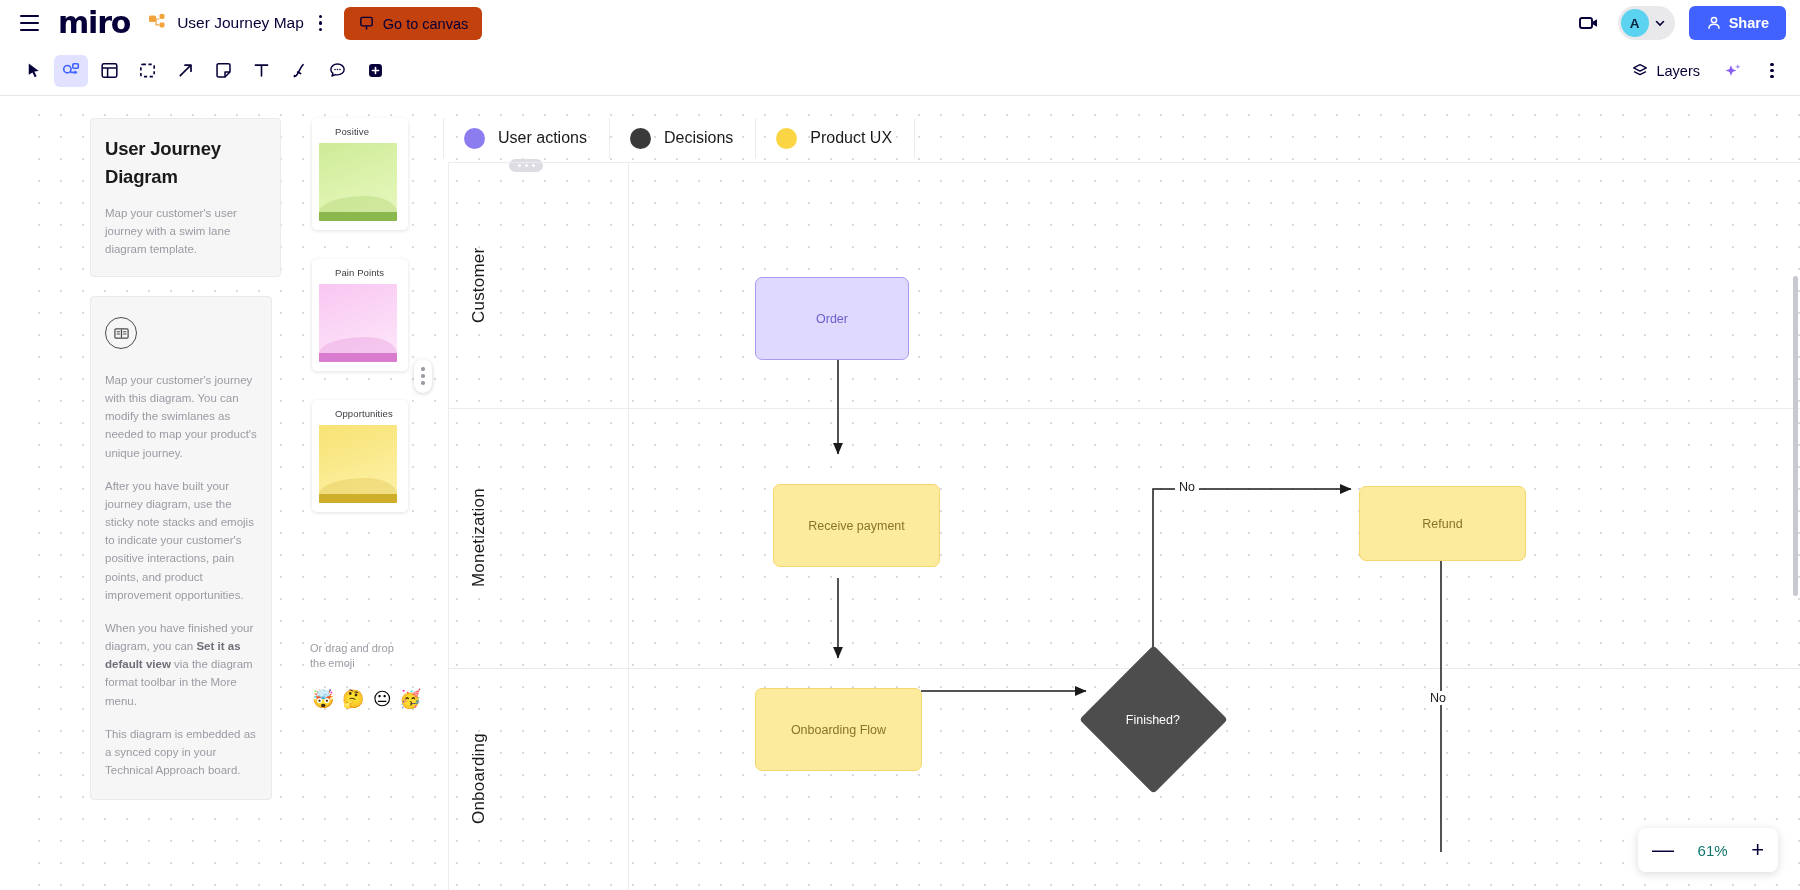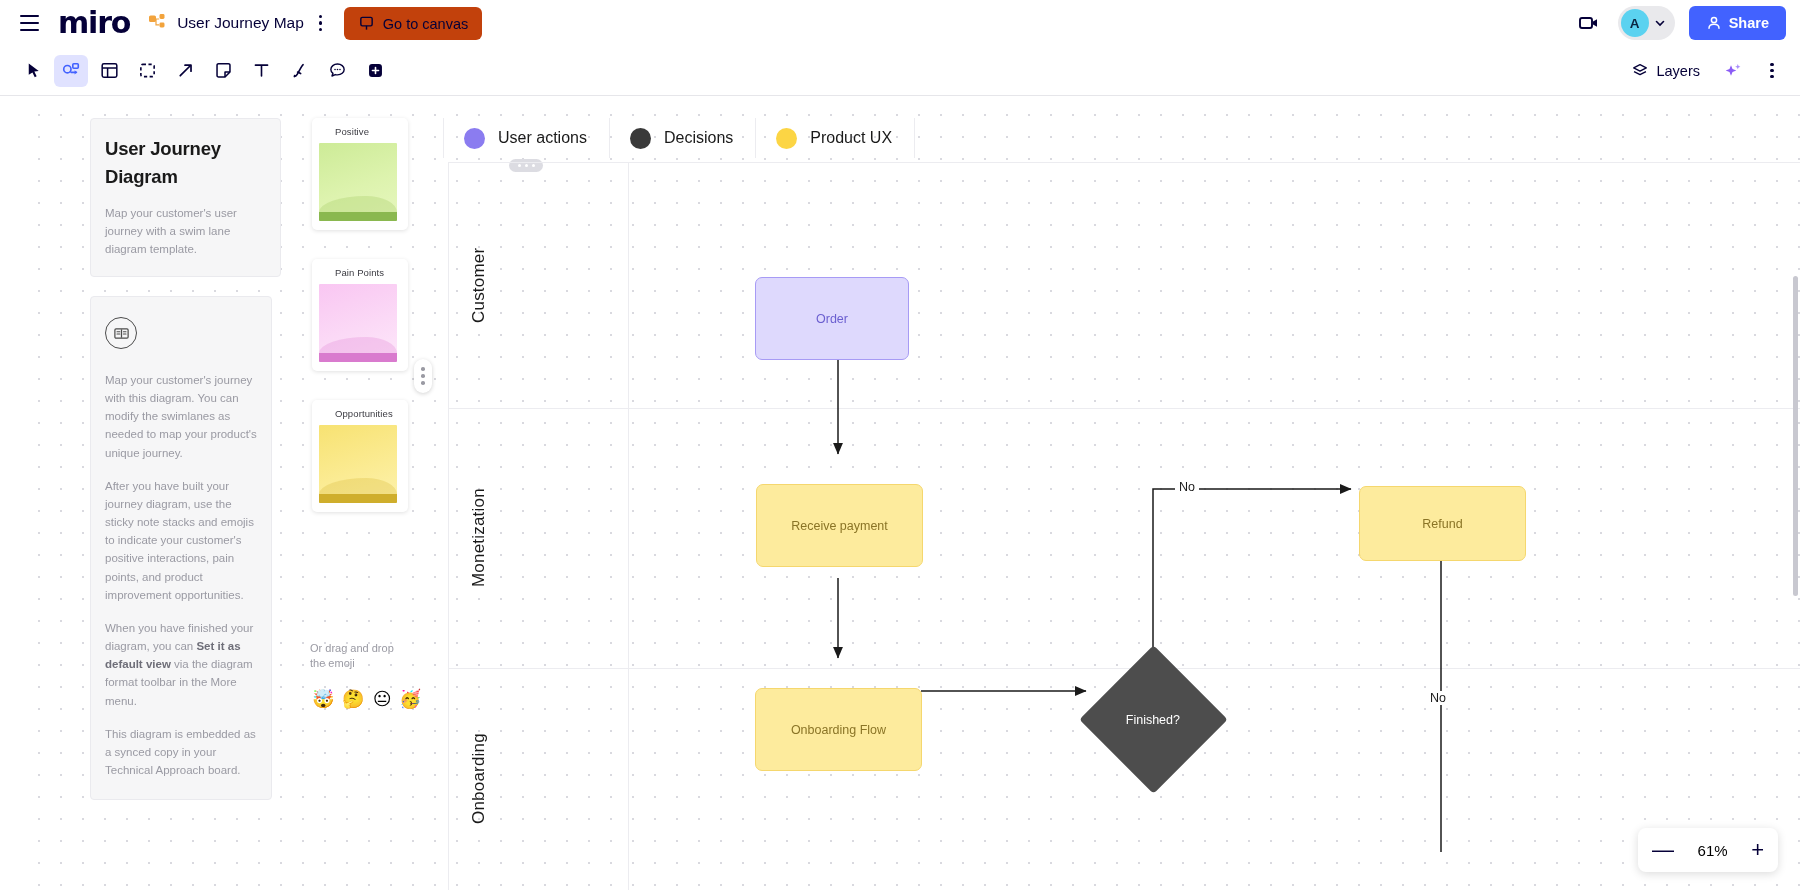--- a/index.html
+++ b/index.html
@@ -229,21 +229,21 @@
 
   
   .zoom-ctl {
     position: absolute; right: 22px; bottom: 18px;
     width: 140px; height: 44px; background: #ffffff;
     border-radius: 8px; box-shadow: 0 2px 10px rgba(0,0,0,.14);
     display: flex; align-items: center; justify-content: space-between;
     padding: 0 14px; z-index: 30;
   }
   .zoom-btn { font-size: 22px; color: #050038; cursor: pointer; line-height: 1; user-select:none; }
-  .zoom-val { font-size: 15px; color: #000000; }
+  .zoom-val { font-size: 15px; color: #0f766e; }
 
   
   .vscroll {
     position: absolute; right: 2px; top: 180px;
     width: 5px; height: 320px; background: #c8c8d0; border-radius: 3px;
     cursor: grab;
   }
   .left-edge-strip {
     position: absolute; left: 0; top: 0; width: 18px; height: 794px;
     background: #ffffff;
@@ -501,21 +501,21 @@
       <path d="M473,529 L638,529" stroke="#1a1a1a" stroke-width="1.5" fill="none" marker-end="url(#ah)"></path>
 
       <path d="M705,508 L705,327 L903,327" stroke="#1a1a1a" stroke-width="1.5" fill="none" marker-end="url(#ah)"></path>
 
       <path d="M993,690 L993,370" stroke="#1a1a1a" stroke-width="1.5" fill="none" marker-end="url(#ah)"></path>
     </svg>
 
     <div class="node node-order" style="left:307px; top:115px; width:154px; height:83px;">
       <span>Order</span>
     </div>
-    <div class="node node-yellow" style="left:308px; top:322px; width:167px; height:83px;">
+    <div class="node node-yellow" style="left:325px; top:322px; width:167px; height:83px;">
       <span>Receive payment</span>
     </div>
     <div class="node node-yellow" style="left:911px; top:324px; width:167px; height:75px;">
       <span>Refund</span>
     </div>
     <div class="node node-yellow" style="left:307px; top:526px; width:167px; height:83px;">
       <span>Onboarding Flow</span>
     </div>
 
     <div class="diamond" style="left:653px; top:505px; width:105px; height:105px; transform:rotate(45deg);">

